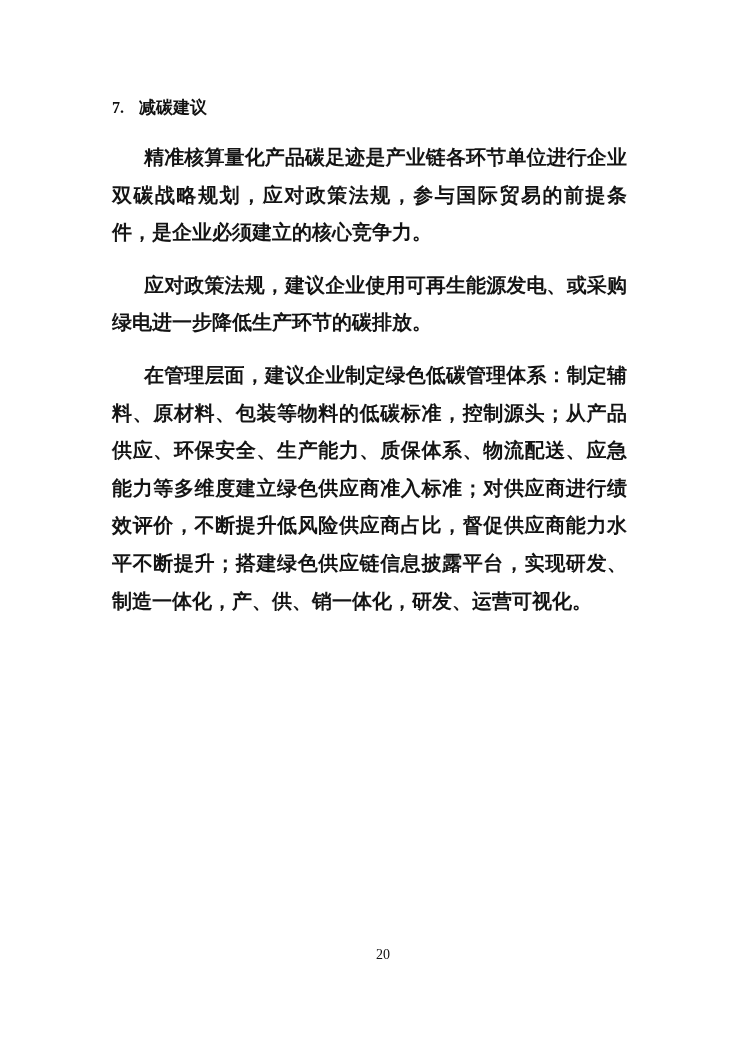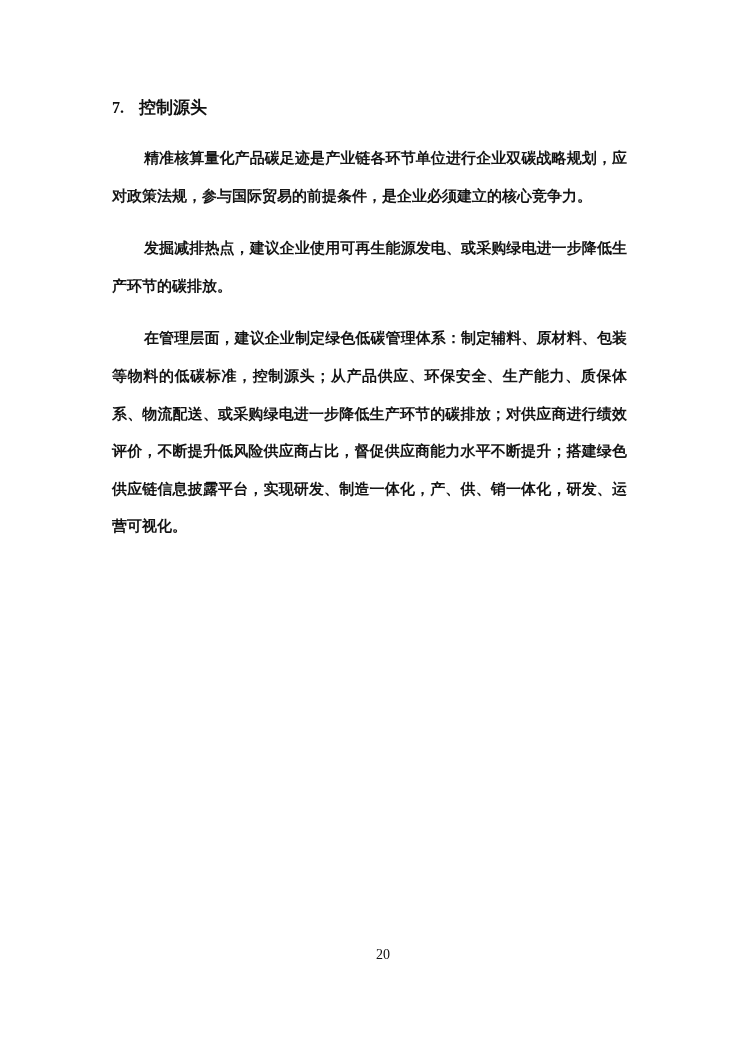--- a/index.html
+++ b/index.html
@@ -32,21 +32,21 @@
     color: #111111;
   }
   .heading .num {
     display: inline-block;
     width: 27px;
     flex: 0 0 27px;
     font-family: "Liberation Serif", serif;
     font-size: 16px;
   }
   .para {
-    font-size: 15px;
+    font-size: 20px;
     font-weight: bold;
     line-height: 37.6px;
     text-align: justify;
     text-indent: 32px;
     margin: 0 12px 15px 0;
     color: #141414;
     word-break: break-all;
   }
   .page-number {
     position: absolute;
@@ -62,26 +62,26 @@
   }
 </style>
 </head>
 <body>
 
 <div class="page">
   <div class="content">
 
     <h2 class="heading">
       <span class="num">7.</span>
-      <span class="title">控制源头</span>
+      <span class="title">减碳建议</span>
     </h2>
 
     <p class="para">精准核算量化产品碳足迹是产业链各环节单位进行企业双碳战略规划，应对政策法规，参与国际贸易的前提条件，是企业必须建立的核心竞争力。</p>
 
 
-    <p class="para">发掘减排热点，建议企业使用可再生能源发电、或采购绿电进一步降低生产环节的碳排放。</p>
+    <p class="para">应对政策法规，建议企业使用可再生能源发电、或采购绿电进一步降低生产环节的碳排放。</p>
 
-    <p class="para">在管理层面，建议企业制定绿色低碳管理体系：制定辅料、原材料、包装等物料的低碳标准，控制源头；从产品供应、环保安全、生产能力、质保体系、物流配送、或采购绿电进一步降低生产环节的碳排放；对供应商进行绩效评价，不断提升低风险供应商占比，督促供应商能力水平不断提升；搭建绿色供应链信息披露平台，实现研发、制造一体化，产、供、销一体化，研发、运营可视化。</p>
+    <p class="para">在管理层面，建议企业制定绿色低碳管理体系：制定辅料、原材料、包装等物料的低碳标准，控制源头；从产品供应、环保安全、生产能力、质保体系、物流配送、应急能力等多维度建立绿色供应商准入标准；对供应商进行绩效评价，不断提升低风险供应商占比，督促供应商能力水平不断提升；搭建绿色供应链信息披露平台，实现研发、制造一体化，产、供、销一体化，研发、运营可视化。</p>
 
   </div>
 
   <div class="page-number">20</div>
 </div>
 
 </body></html>

